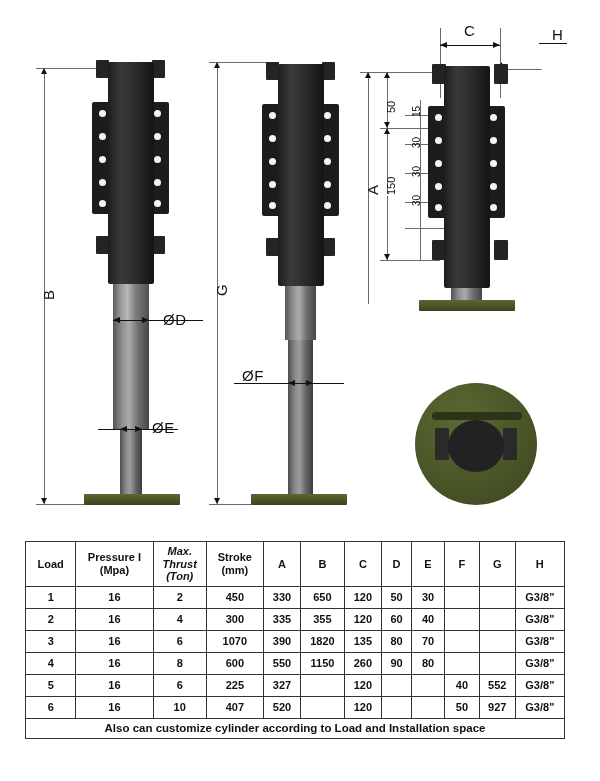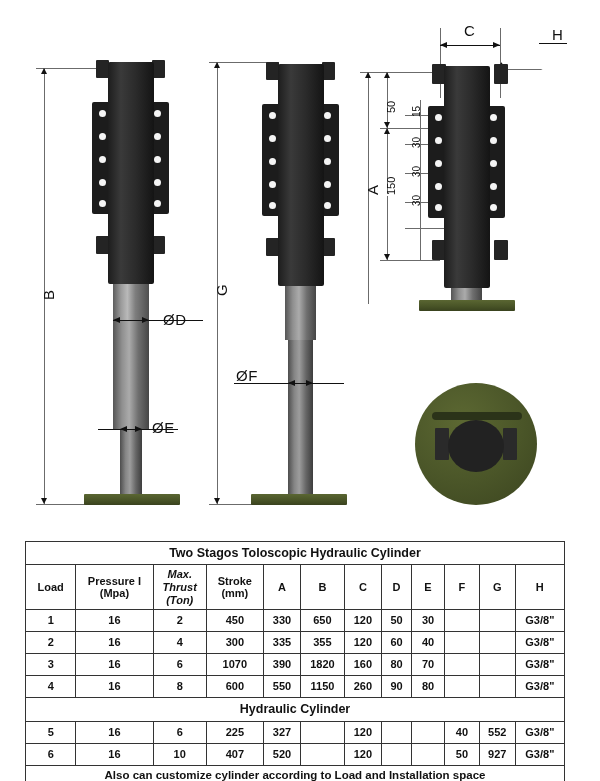--- a/index.html
+++ b/index.html
@@ -135,21 +135,21 @@
     <div class="hole" style="left:324px;top:202px;"></div>
 
     <div class="body-top" style="left:278px;top:64px;width:46px;height:222px;"></div>
     <div class="rod2" style="left:285px;top:286px;width:31px;height:54px;"></div>
     <div class="rod3" style="left:288px;top:340px;width:25px;height:158px;"></div>
     <div class="base" style="left:251px;top:494px;width:96px;height:11px;"></div>
 
     <div class="dline" style="left:234px;top:383px;width:110px;"></div>
     <div class="ar ar-l" style="left:288px;top:380px;"></div>
     <div class="ar ar-r" style="left:306px;top:380px;"></div>
-    <div class="lbl" style="left:236px;top:367px;">ØF</div>
+    <div class="lbl" style="left:242px;top:367px;">ØF</div>
   </div>
 
   <div class="asm">
 
     <div class="vline" style="left:368px;top:72px;height:232px;"></div>
     <div class="hline" style="left:360px;top:72px;width:80px;"></div>
     <div class="ar ar-u" style="left:365px;top:72px;"></div>
     <div class="lbl-rot" style="left:364px;top:195px;">A</div>
 
     <div class="vline" style="left:387px;top:72px;height:56px;"></div>
@@ -216,23 +216,20 @@
     <div class="tv-bar" style="left:432px;top:412px;width:90px;height:8px;border-radius:4px;"></div>
     <div class="tv-lug" style="left:435px;top:428px;width:14px;height:32px;"></div>
     <div class="tv-lug" style="left:503px;top:428px;width:14px;height:32px;"></div>
     <div class="tv-hub" style="left:448px;top:420px;width:56px;height:52px;"></div>
   </div>
 
 </div>
 
 <table class="tbl">
   <tbody>
-    <tr class="title-row">
-      <td colspan="12">Two Stagos Toloscopic  Hydraulic Cylinder</td>
-    </tr>
     <tr class="hdr">
       <td style="width:52px;">
         <span>Load</span>
       </td>
       <td style="width:80px;">
         <span>Pressure I</span><br>
         <span>(Mpa)</span>
       </td>
       <td style="width:54px;font-style:italic;">
         <span>Max.</span><br>
@@ -281,21 +278,21 @@
       <td></td>
       <td>G3/8"</td>
     </tr>
     <tr class="data">
       <td>3</td>
       <td>16</td>
       <td>6</td>
       <td>1070</td>
       <td>390</td>
       <td>1820</td>
-      <td>160</td>
+      <td>135</td>
       <td>80</td>
       <td>70</td>
       <td></td>
       <td></td>
       <td>G3/8"</td>
     </tr>
     <tr class="data">
       <td>4</td>
       <td>16</td>
       <td>8</td>
@@ -303,23 +300,20 @@
       <td>550</td>
       <td>1150</td>
       <td>260</td>
       <td>90</td>
       <td>80</td>
       <td></td>
       <td></td>
       <td>G3/8"</td>
     </tr>
 
-    <tr class="title-row">
-      <td colspan="12">Hydraulic Cylinder</td>
-    </tr>
 
     <tr class="data">
       <td>5</td>
       <td>16</td>
       <td>6</td>
       <td>225</td>
       <td>327</td>
       <td></td>
       <td>120</td>
       <td></td>

